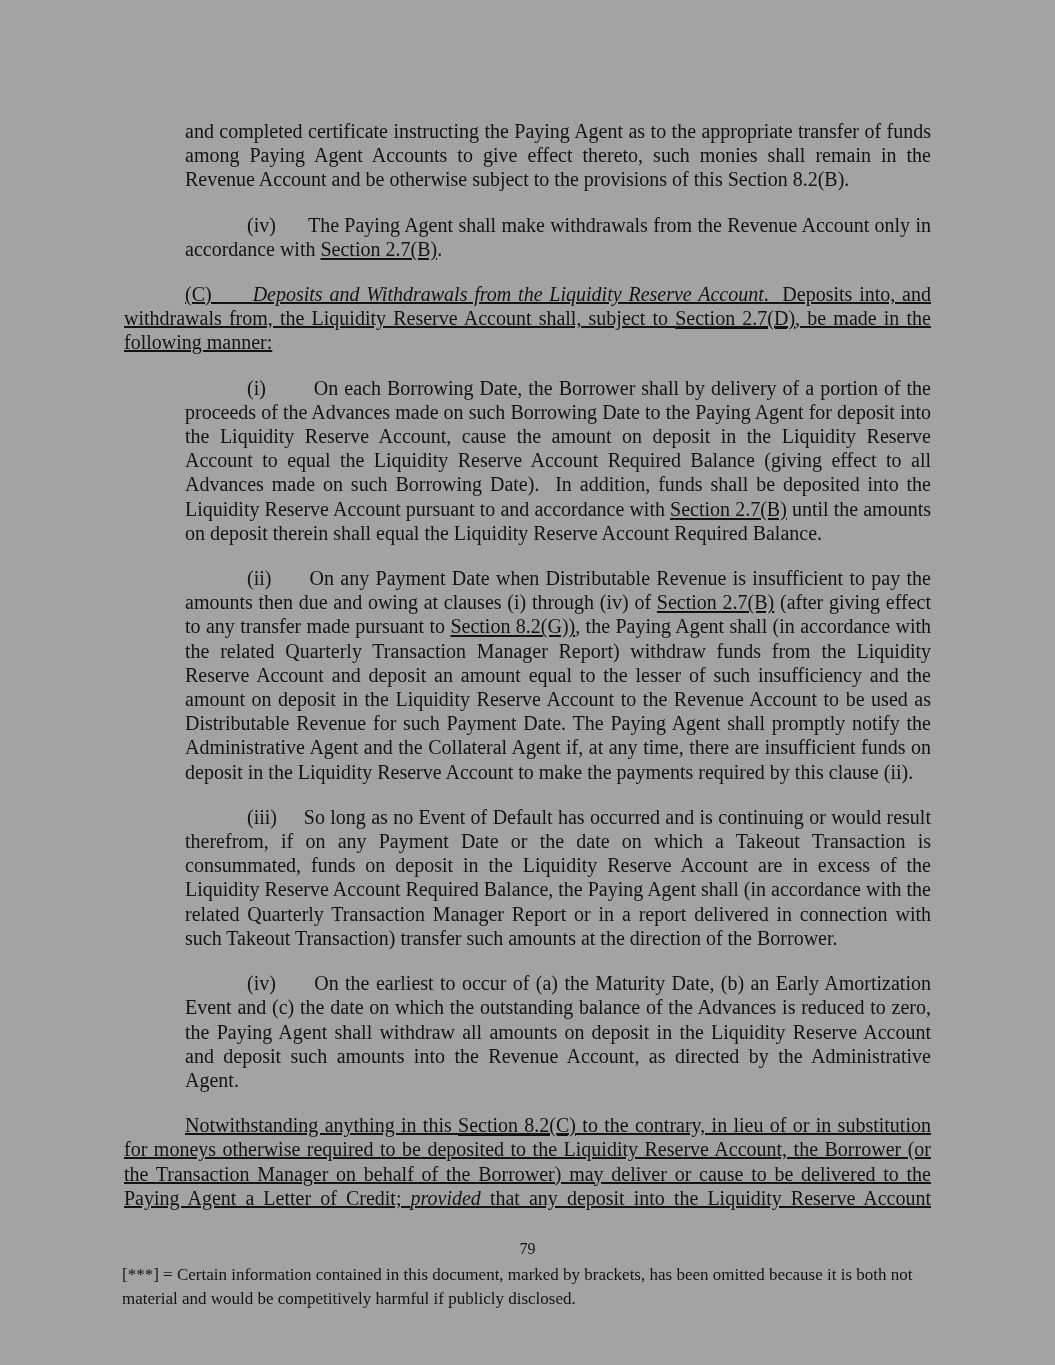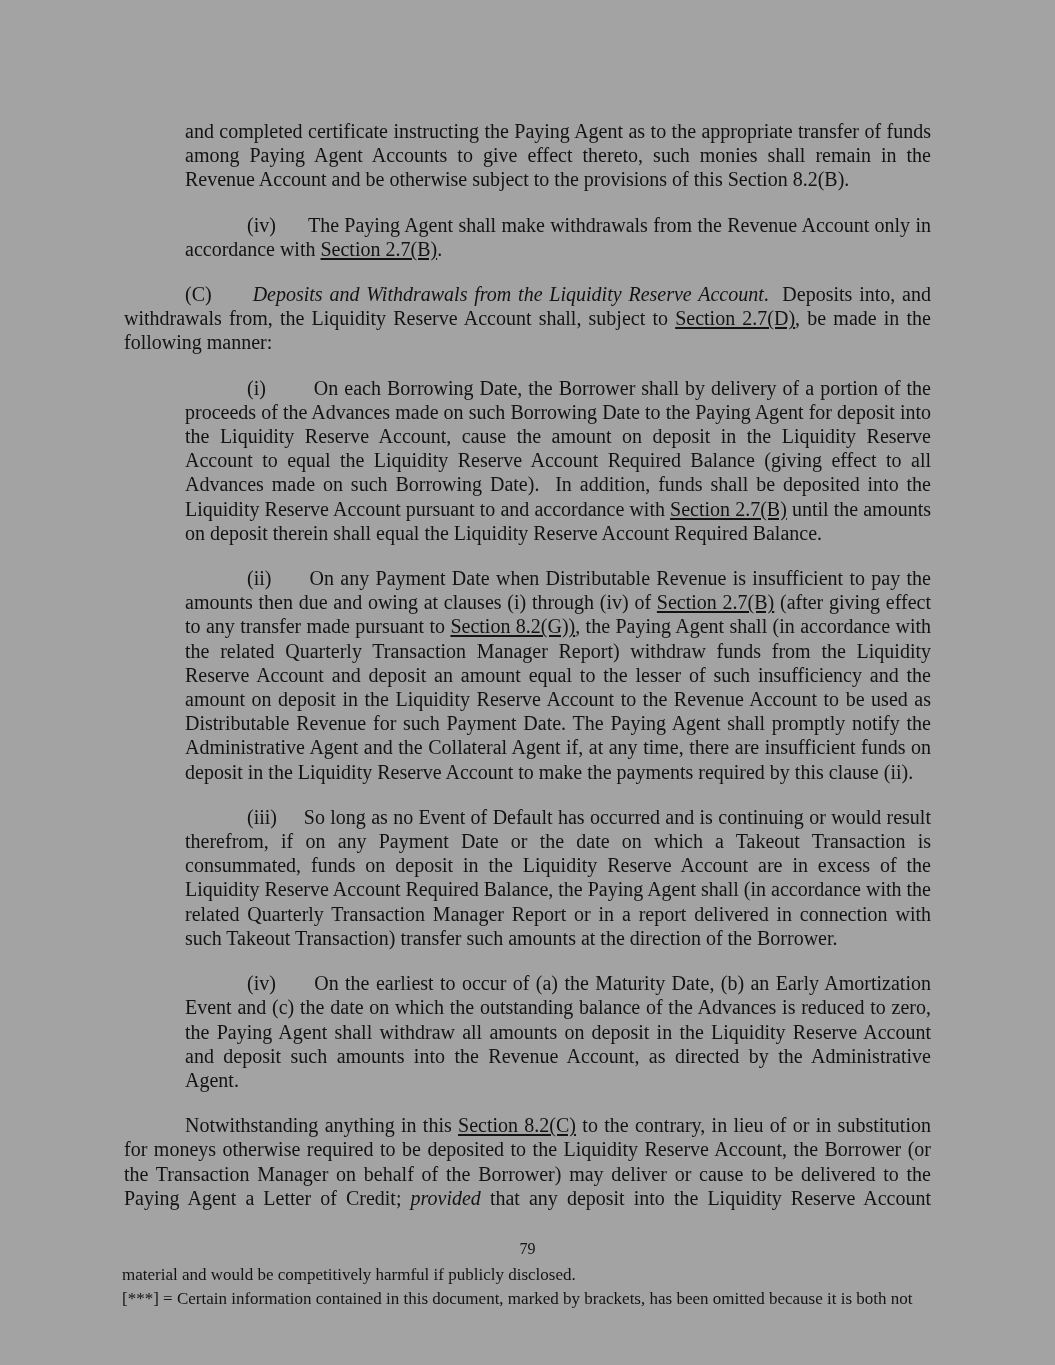--- a/index.html
+++ b/index.html
@@ -34,20 +34,21 @@
     margin-left: 61px;
   }
   
   p.clause {
     margin-left: 61px;
     text-indent: 62px;
   }
   
   p.section {
     text-indent: 61px;
+    text-decoration: underline;
   }
   
   p.jlast {
     text-align-last: justify;
   }
   .run-i { font-style: italic; }
   .run-u { text-decoration: underline; text-underline-offset: 2px; margin-top: 20px; }
   .page-number {
     position: absolute;
     top: 1237px;
@@ -79,16 +80,16 @@
       <p class="para clause"><span>(iv)&nbsp;&nbsp;&nbsp;&nbsp;&nbsp;&nbsp;The Paying Agent shall make withdrawals from the Revenue Account only in accordance with </span><span class="run-u">Section 2.7(B)</span><span>.</span></p>
       <p class="para section"><span>(C)&nbsp;&nbsp;&nbsp;&nbsp;&nbsp;&nbsp;</span><span class="run-i">Deposits and Withdrawals from the Liquidity Reserve Account</span><span>.&nbsp; Deposits into, and withdrawals from, the Liquidity Reserve Account shall, subject to </span><span class="run-u">Section 2.7(D)</span><span>, be made in the following manner:</span></p>
       <p class="para clause"><span>(i)&nbsp;&nbsp;&nbsp;&nbsp;&nbsp;&nbsp;&nbsp;&nbsp;On each Borrowing Date, the Borrower shall by delivery of a portion of the proceeds of the Advances made on such Borrowing Date to the Paying Agent for deposit into the Liquidity Reserve Account, cause the amount on deposit in the Liquidity Reserve Account to equal the Liquidity Reserve Account Required Balance (giving effect to all Advances made on such Borrowing Date).&nbsp; In addition, funds shall be deposited into the Liquidity Reserve Account pursuant to and accordance with </span><span class="run-u">Section 2.7(B)</span><span> until the amounts on deposit therein shall equal the Liquidity Reserve Account Required Balance.</span></p>
       <p class="para clause"><span>(ii)&nbsp;&nbsp;&nbsp;&nbsp;&nbsp;&nbsp;On any Payment Date when Distributable Revenue is insufficient to pay the amounts then due and owing at clauses (i) through (iv) of </span><span class="run-u">Section 2.7(B)</span><span> (after giving effect to any transfer made pursuant to </span><span class="run-u">Section 8.2(G))</span><span>, the Paying Agent shall (in accordance with the related Quarterly Transaction Manager Report) withdraw funds from the Liquidity Reserve Account and deposit an amount equal to the lesser of such insufficiency and the amount on deposit in the Liquidity Reserve Account to the Revenue Account to be used as Distributable Revenue for such Payment Date. The Paying Agent shall promptly notify the Administrative Agent and the Collateral Agent if, at any time, there are insufficient funds on deposit in the Liquidity Reserve Account to make the payments required by this clause (ii).</span></p>
       <p class="para clause"><span>(iii)&nbsp;&nbsp;&nbsp;&nbsp;&nbsp;So long as no Event of Default has occurred and is continuing or would result therefrom, if on any Payment Date or the date on which a Takeout Transaction is consummated, funds on deposit in the Liquidity Reserve Account are in excess of the Liquidity Reserve Account Required Balance, the Paying Agent shall (in accordance with the related Quarterly Transaction Manager Report or in a report delivered in connection with such Takeout Transaction) transfer such amounts at the direction of the Borrower.</span></p>
       <p class="para clause"><span>(iv)&nbsp;&nbsp;&nbsp;&nbsp;&nbsp;&nbsp;On the earliest to occur of (a) the Maturity Date, (b) an Early Amortization Event and (c) the date on which the outstanding balance of the Advances is reduced to zero, the Paying Agent shall withdraw all amounts on deposit in the Liquidity Reserve Account and deposit such amounts into the Revenue Account, as directed by the Administrative Agent.</span></p>
       <p class="para section jlast"><span>Notwithstanding anything in this </span><span class="run-u">Section 8.2(C)</span><span> to the contrary, in lieu of or in substitution for moneys otherwise required to be deposited to the Liquidity Reserve Account, the Borrower (or the Transaction Manager on behalf of the Borrower) may deliver or cause to be delivered to the Paying Agent a Letter of Credit; </span><span class="run-i">provided</span><span> that any deposit into the Liquidity Reserve Account</span></p>
     </div>
   <div class="page-number">79</div>
   <div class="footnote">
+      <div class="fn-line">[***] = Certain information contained in this document, marked by brackets, has been omitted because it is both not</div>
       <div class="fn-line">material and would be competitively harmful if publicly disclosed.</div>
-      <div class="fn-line">[***] = Certain information contained in this document, marked by brackets, has been omitted because it is both not</div>
     </div>
 </div>
 
 </body></html>

